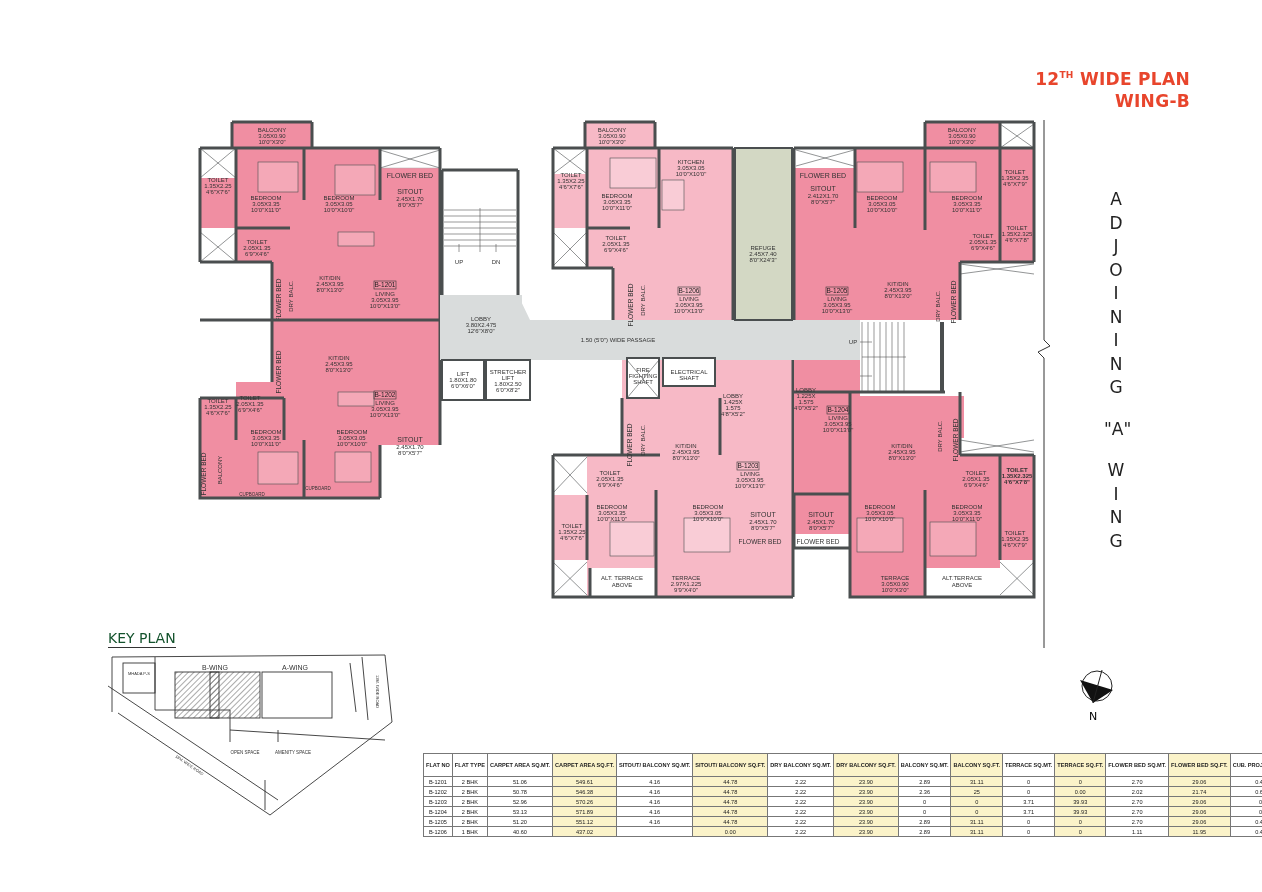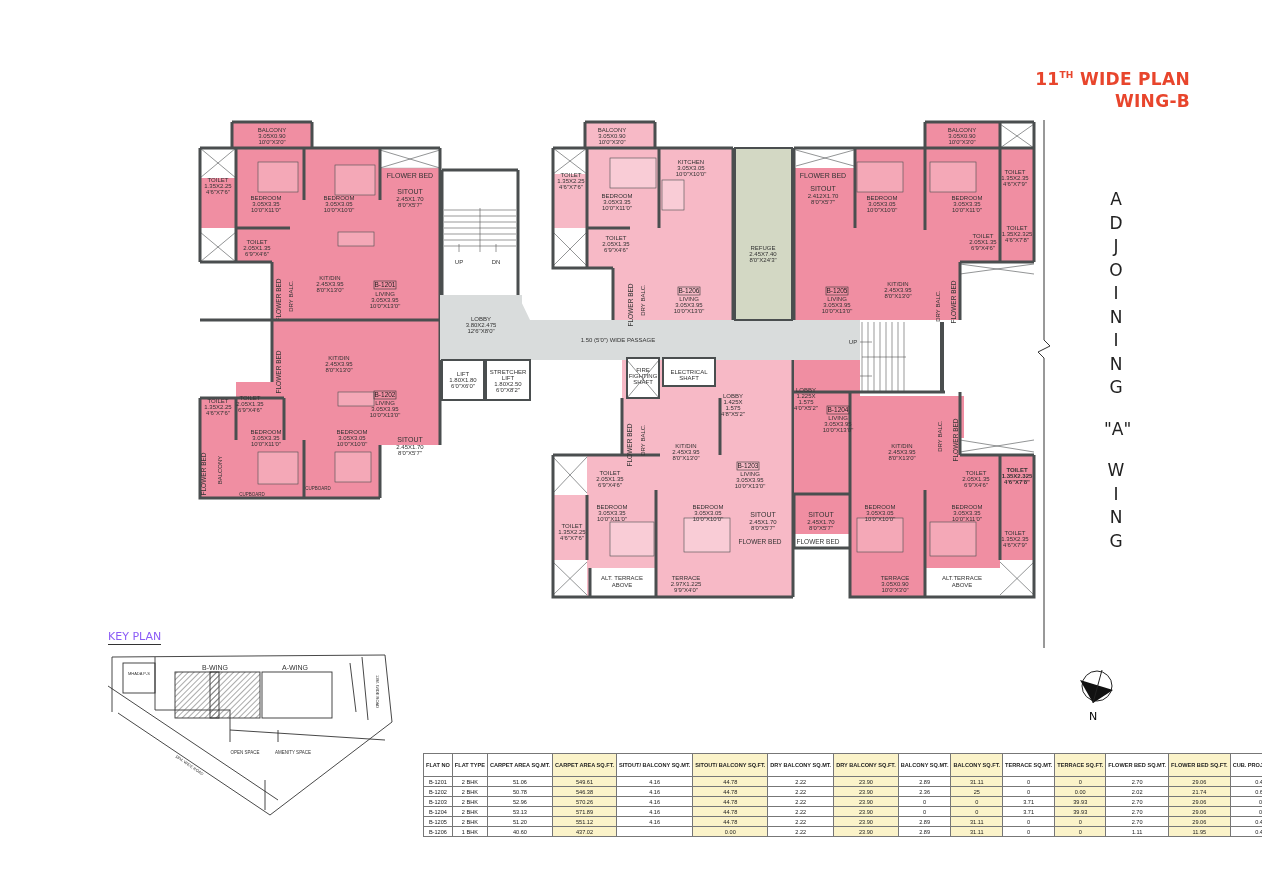--- a/index.html
+++ b/index.html
@@ -5,31 +5,31 @@
   html,body{margin:0;padding:0;background:#fff;}
   body{width:1262px;height:892px;position:relative;overflow:hidden;font-family:"Liberation Sans",sans-serif;color:#222;}
   .title{position:absolute;right:72px;top:64px;text-align:right;color:#e8452c;font-family:"DejaVu Sans",sans-serif;font-weight:bold;font-size:17px;line-height:22px;letter-spacing:0.3px;}
   .title sup{font-size:9px;vertical-align:7px;margin-top:19px;}
   .plan{position:absolute;left:0;top:0;}
   .room-label{font-family:"Liberation Sans",sans-serif;font-size:6px;fill:#333;text-anchor:middle;}
   .flat-tag{font-size:6.5px;fill:#222;}
   .adj{position:absolute;left:1104px;top:188px;width:24px;text-align:center;font-family:"DejaVu Sans",sans-serif;font-size:17px;line-height:23.5px;color:#222;}
   .adj span{display:block;}
   .adj .gap{height:18px;}
-  .keyplan-title{position:absolute;left:108px;top:630px;font-family:"DejaVu Sans",sans-serif;font-size:11px;color:#8b5cf6;border-bottom:1.5px solid #333;padding-bottom:1px;}
+  .keyplan-title{position:absolute;left:108px;top:630px;font-family:"DejaVu Sans",sans-serif;font-size:14px;color:#14532d;border-bottom:1.5px solid #333;padding-bottom:1px;}
   table.area{position:absolute;left:423px;top:753px;border-collapse:collapse;font-family:"Liberation Sans",sans-serif;font-size:5.6px;}
   table.area th,table.area td{border:0.8px solid #777;padding:0 2px;text-align:center;height:9px;white-space:nowrap;}
   table.area th{font-weight:bold;line-height:6.4px;height:22px;}
   table.area .hl{background:#fbf3c9;}
 </style>
 </head>
 <body>
 
 <div class="title">
-  <div><span>11</span><sup>TH</sup><span> WIDE PLAN</span></div>
+  <div><span>12</span><sup>TH</sup><span> WIDE PLAN</span></div>
   <div>WING-B</div>
 </div>
 
 <svg class="plan" width="1262" height="892" viewBox="0 0 1262 892" xmlns="http://www.w3.org/2000/svg">
   <defs>
     <pattern id="hatch" width="4" height="4" patternUnits="userSpaceOnUse" patternTransform="rotate(45)">
       <line x1="0" y1="0" x2="0" y2="4" stroke="#555" stroke-width="1"></line>
     </pattern>
   </defs>
 

